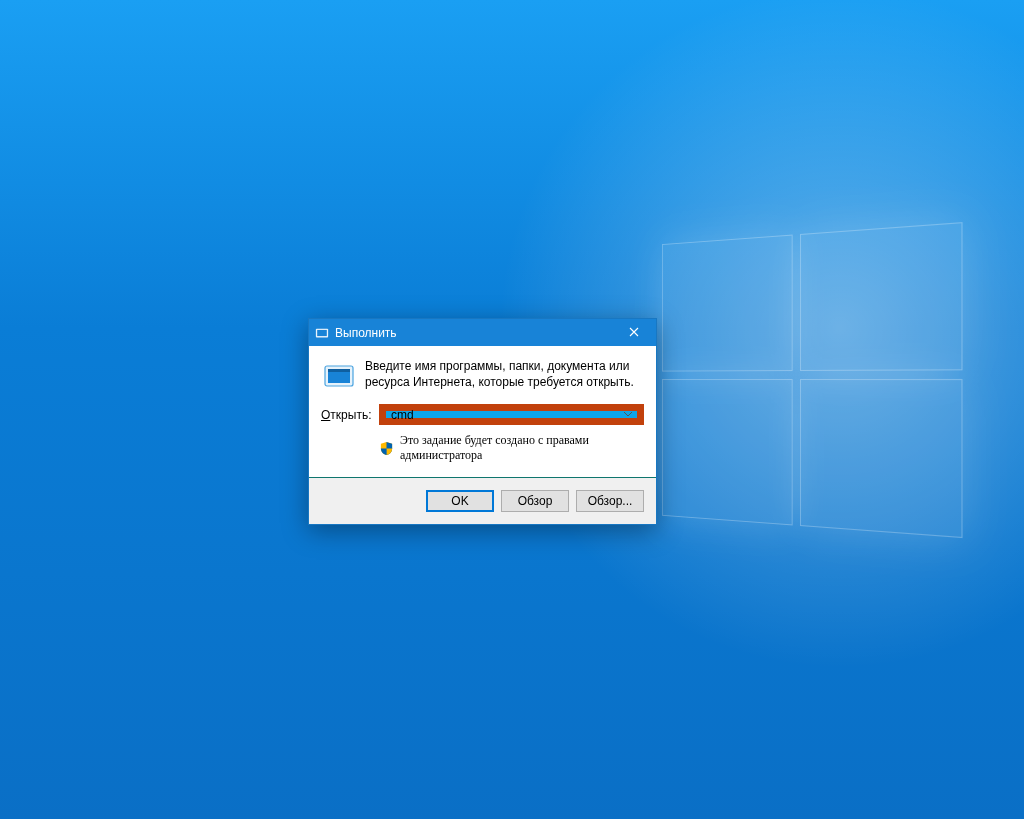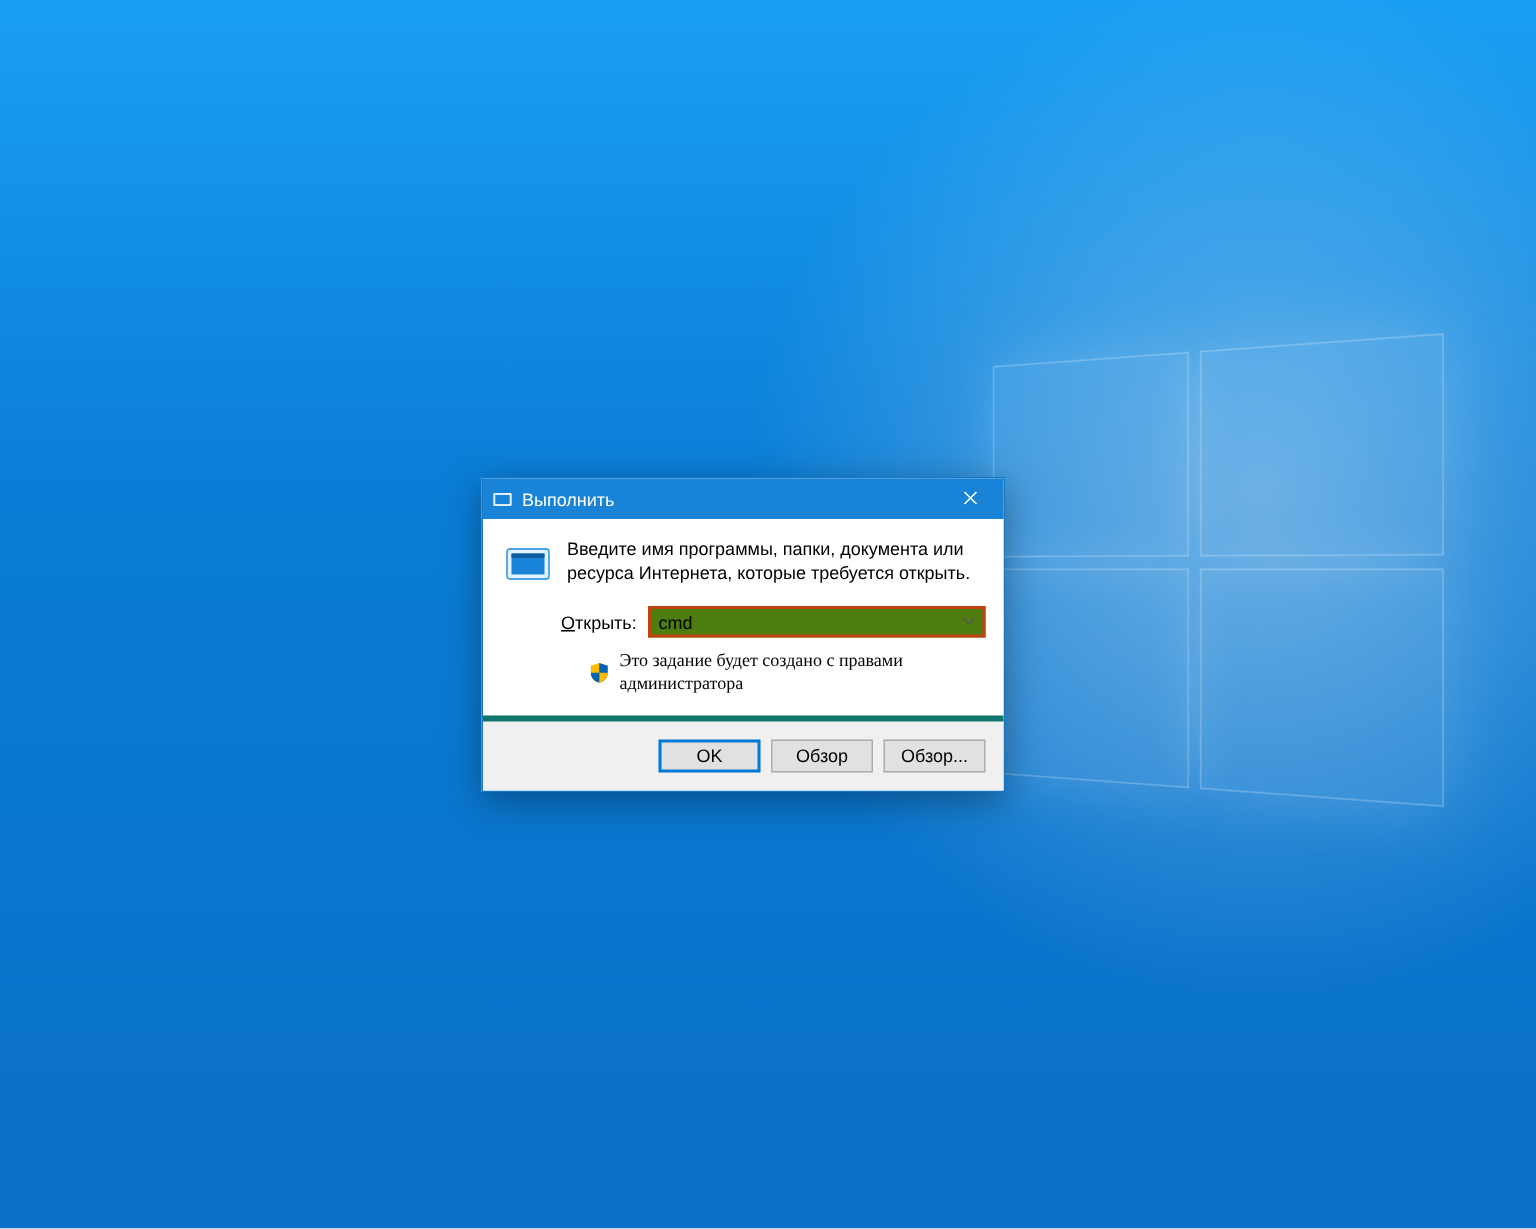--- a/index.html
+++ b/index.html
@@ -38,21 +38,21 @@
     box-shadow: 0 0 40px rgba(255,255,255,0.15);
   }
   .win-logo .tl { left:0;    top:0;    width:150px; height:135px; }
   .win-logo .tr { left:160px;top:0;    width:160px; height:135px; }
   .win-logo .bl { left:0;    top:145px;width:150px; height:145px; }
   .win-logo .br { left:160px;top:145px;width:160px; height:145px; }
 
   
   .run-window {
     position: absolute;
-    left: 321px;
+    left: 308px;
     top: 318px;
     width: 347px;
     background: #ffffff;
     border: 1px solid #1877c2;
     box-shadow: 0 6px 24px rgba(0,0,0,0.35);
   }
   .titlebar {
     height: 27px;
     background: #1883d7;
     color: #ffffff;
@@ -100,32 +100,31 @@
   }
   .desc-text {
     color: #000000;
     line-height: 1.35;
   }
 
   .row-open {
     display: flex;
     align-items: center;
     margin-bottom: 8px;
-    margin-left: 40px;
   }
   .open-label {
     width: 58px;
     color: #000000;
   }
   .open-label .accel { text-decoration: underline; }
   .combo {
     flex: 1 1 auto;
     height: 21px;
-    border: 2px solid #c2410c;
-    background: #4d7c0f;
+    border: 7px solid #c2410c;
+    background: #0ea5e9;
     display: flex;
     align-items: center;
     padding: 0 4px 0 5px;
     box-sizing: border-box;
   }
   .combo .value {
     flex: 1 1 auto;
     color: #000;
     font-size: 12px;
     outline: none;
@@ -150,21 +149,21 @@
   }
   .shield-icon {
     width: 15px;
     height: 15px;
     margin-right: 6px;
     flex: 0 0 auto;
   }
 
   .button-bar {
     background: #f0f0f0;
-    border-top: 4px solid #0f766e;
+    border-top: 1px solid #0f766e;
     padding: 12px 12px 12px 12px;
     display: flex;
     justify-content: flex-end;
     gap: 7px;
   }
   .win-btn {
     min-width: 68px;
     height: 22px;
     background: #e1e1e1;
     border: 1px solid #adadad;

